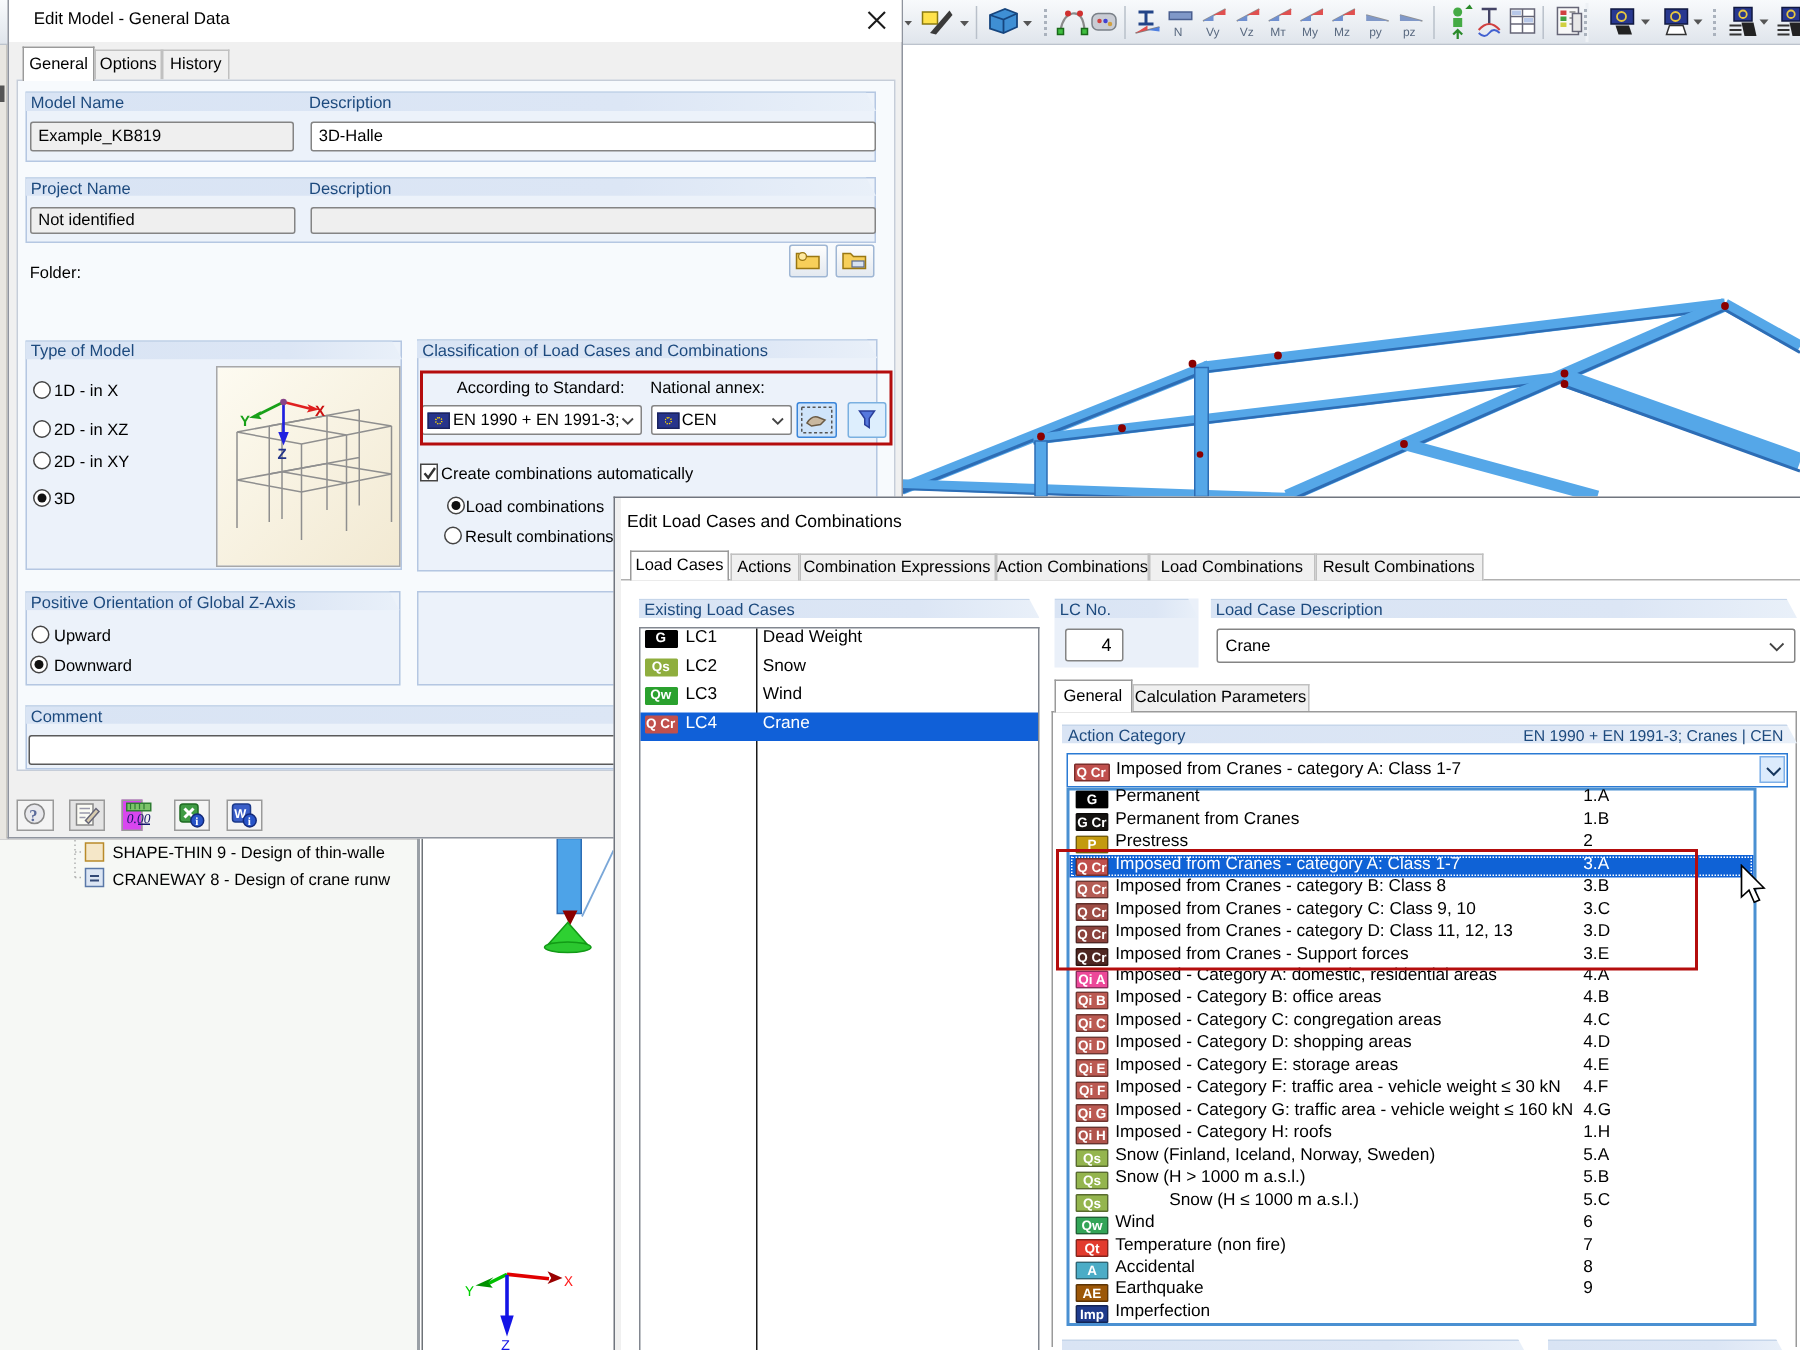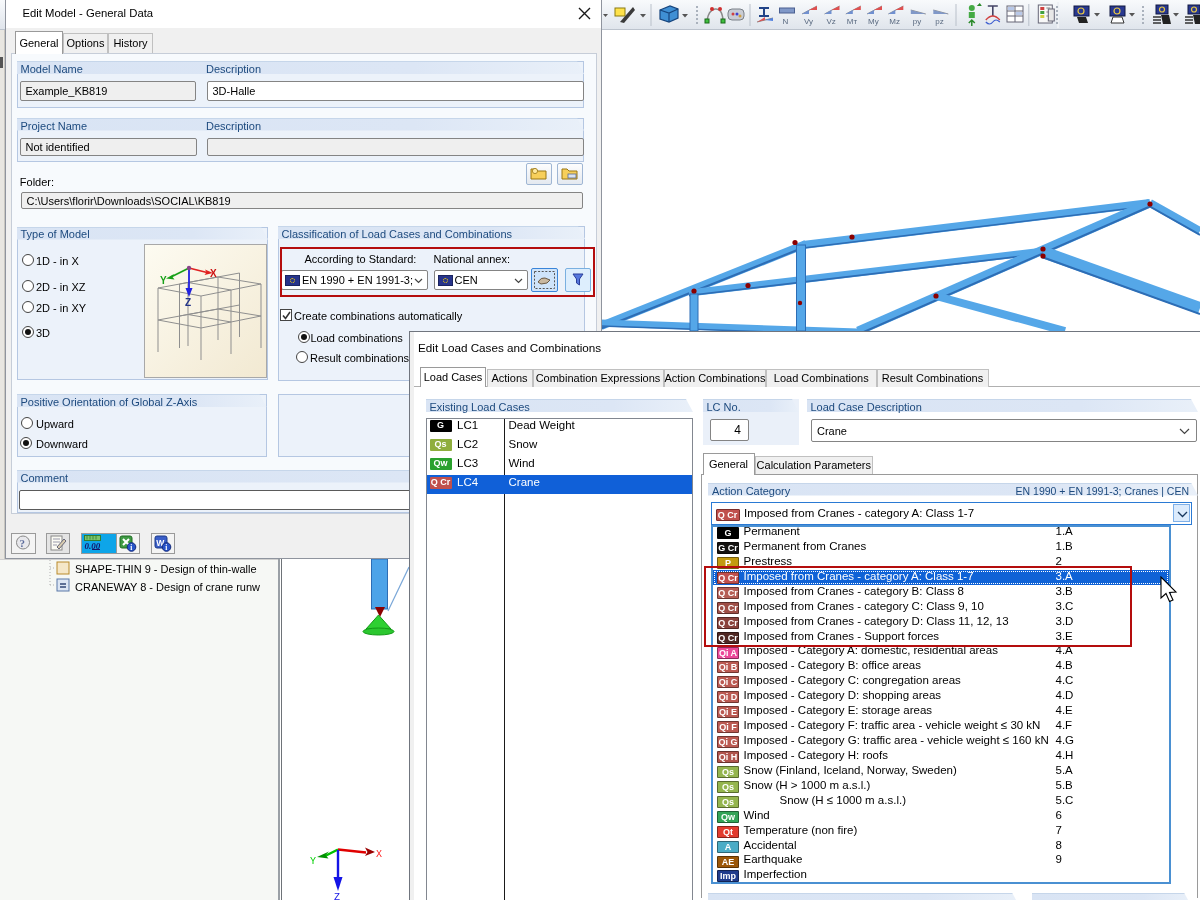--- a/index.html
+++ b/index.html
@@ -281,21 +281,20 @@
   <div class="abs" style="left:551.5px;top:162.5px;width:25.5px;height:22px;background:linear-gradient(#fdfdfd,#e4e9f0);border:1px solid #9fb6d4;border-radius:2px;"></div>
   <svg class="abs" style="left:524px;top:166px;" width="18" height="14">
         <path d="M1 3 l5 0 l2 2 l8 0 l0 8 l-15 0 z" fill="#f7cf5a" stroke="#9a7712"></path>
         <circle cx="5" cy="5" r="2.6" fill="#ffe9a0" stroke="#9a7712" stroke-width="0.8"></circle>
       </svg>
   <svg class="abs" style="left:555px;top:166px;" width="18" height="14">
         <path d="M1 3 l5 0 l2 2 l8 0 l0 8 l-15 0 z" fill="#f7cf5a" stroke="#9a7712"></path>
         <rect x="7" y="8" width="8" height="4" fill="#d8e2f0" stroke="#5a6a90" stroke-width="0.8"></rect>
       </svg>
   <div class="blk" style="left:14.3px;top:175.5px;text-align:right;">Folder:</div>
-  <div class="inp gray" style="left:15px;top:192px;width:562.5px;height:17px;">C:\Users\florir\Downloads\SOCIAL\KB819</div>
 
   <div class="grp" style="left:11.5px;top:226.5px;width:251px;height:153px;"></div>
   <div class="bar" style="left:11.5px;top:226.5px;width:251px;"></div>
   <div class="lbl" style="left:15px;top:228px;">Type of Model</div>
   <div class="radio" style="left:16px;top:253.5px;"></div>
       <div class="blk" style="left:30.5px;top:254.5px;">1D - in X</div>
   <div class="radio" style="left:16px;top:279.5px;"></div>
       <div class="blk" style="left:30.5px;top:280.5px;">2D - in XZ</div>
   <div class="radio" style="left:16px;top:300.5px;"></div>
       <div class="blk" style="left:30.5px;top:301.5px;">2D - in XY</div>
@@ -391,21 +390,21 @@
           <text x="7.5" y="13" font-size="11" font-weight="bold" fill="#5a6a9a" font-family="Liberation Serif">?</text>
         </svg>
   </div>
   <div class="abs" style="left:40.5px;top:533.3px;width:24.4px;height:20.5px;background:#e4e4e4;border:1px solid #9a9a9a;">
     <svg width="22" height="18">
           <rect x="4" y="2" width="11" height="14" fill="#fbfbf4" stroke="#888"></rect>
           <path d="M6 5 h7 M6 8 h7 M6 11 h4" stroke="#99a" stroke-width="1"></path>
           <path d="M10 13 L17 5 L19 7 L12 15 Z" fill="#d8ccb0" stroke="#667"></path>
         </svg>
   </div>
-  <div class="abs" style="left:75.5px;top:533.3px;width:41px;height:20.5px;background:#0ea5e9;border:1px solid #9a9a9a;font-weight:bold;">
+  <div class="abs" style="left:75.5px;top:533.3px;width:14px;height:20.5px;background:#d946ef;border:1px solid #9a9a9a;">
     <svg width="22" height="18">
           <rect x="2.5" y="1.5" width="16" height="5" fill="#7cc46a" stroke="#2e7d32"></rect>
           <path d="M5 1.5 v4 M8 1.5 v4 M11 1.5 v4 M14 1.5 v4" stroke="#2e7d32" stroke-width="0.8"></path>
           <text x="2.5" y="14.5" font-size="9" font-style="italic" fill="#15156a" font-family="Liberation Serif">0.00</text>
           <path d="M10 15.5 h8" stroke="#15156a" stroke-width="1"></path>
         </svg>
   </div>
   <div class="abs" style="left:110.5px;top:533.3px;width:24.4px;height:20.5px;background:#f4f4f4;border:1px solid #9a9a9a;">
     <svg width="22" height="18">
           <rect x="3" y="2" width="12" height="12" rx="2" fill="#3f9b44" stroke="#1e6b22"></rect>
@@ -533,21 +532,21 @@
         <div class="row-txt" style="left:30.5px;top:177.66px;color:#000;">Imposed - Category E: storage areas</div>
         <div class="row-txt" style="left:342.5px;top:177.66px;color:#000;">4.E</div>
         <div class="bdg" style="left:4px;top:194.69px;background:#bb5a52;border:1px solid rgba(0,0,0,0.4);">Qi F</div>
         <div class="row-txt" style="left:30.5px;top:192.59px;color:#000;">Imposed - Category F: traffic area - vehicle weight ≤ 30 kN</div>
         <div class="row-txt" style="left:342.5px;top:192.59px;color:#000;">4.F</div>
         <div class="bdg" style="left:4px;top:209.62px;background:#bb5a52;border:1px solid rgba(0,0,0,0.4);">Qi G</div>
         <div class="row-txt" style="left:30.5px;top:207.52px;color:#000;">Imposed - Category G: traffic area - vehicle weight ≤ 160 kN</div>
         <div class="row-txt" style="left:342.5px;top:207.52px;color:#000;">4.G</div>
         <div class="bdg" style="left:4px;top:224.55px;background:#b0544c;border:1px solid rgba(0,0,0,0.4);">Qi H</div>
         <div class="row-txt" style="left:30.5px;top:222.45px;color:#000;">Imposed - Category H: roofs</div>
-        <div class="row-txt" style="left:342.5px;top:222.45px;color:#000;">4.H</div>
+        <div class="row-txt" style="left:342.5px;top:222.45px;color:#000;">1.H</div>
         <div class="bdg" style="left:4px;top:239.48px;background:#94b54e;border:1px solid rgba(0,0,0,0.4);">Qs</div>
         <div class="row-txt" style="left:30.5px;top:237.38px;color:#000;">Snow (Finland, Iceland, Norway, Sweden)</div>
         <div class="row-txt" style="left:342.5px;top:237.38px;color:#000;">5.A</div>
         <div class="bdg" style="left:4px;top:254.41px;background:#94b54e;border:1px solid rgba(0,0,0,0.4);">Qs</div>
         <div class="row-txt" style="left:30.5px;top:252.31px;color:#000;">Snow (H &gt; 1000 m a.s.l.)</div>
         <div class="row-txt" style="left:342.5px;top:252.31px;color:#000;">5.B</div>
         <div class="bdg" style="left:4px;top:269.34px;background:#94b54e;border:1px solid rgba(0,0,0,0.4);">Qs</div>
         <div class="row-txt" style="left:30.5px;top:267.24px;color:#000;margin-left:36px;">Snow (H ≤ 1000 m a.s.l.)</div>
         <div class="row-txt" style="left:342.5px;top:267.24px;color:#000;">5.C</div>
         <div class="bdg" style="left:4px;top:284.27px;background:#33a457;border:1px solid rgba(0,0,0,0.4);">Qw</div>

